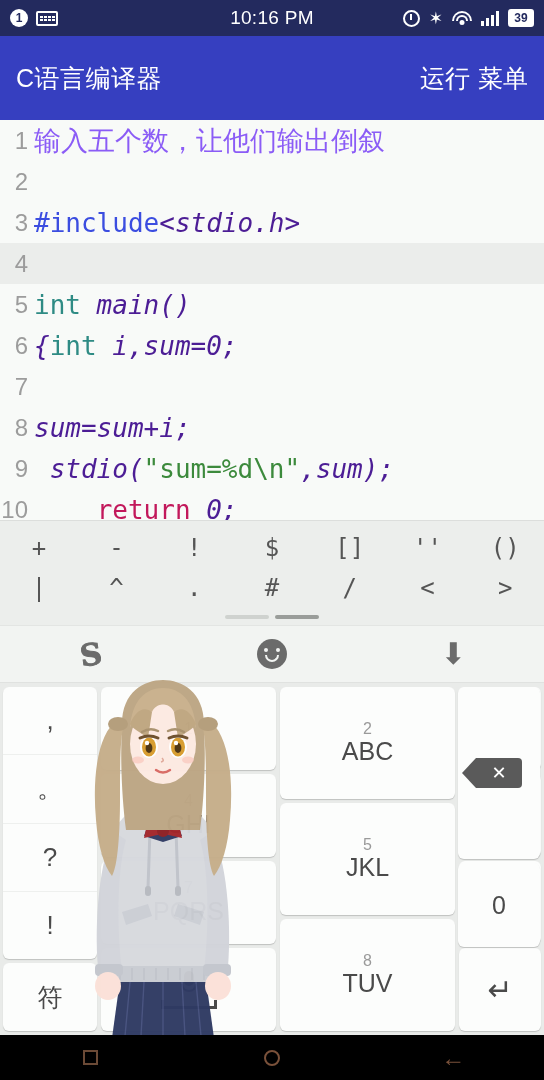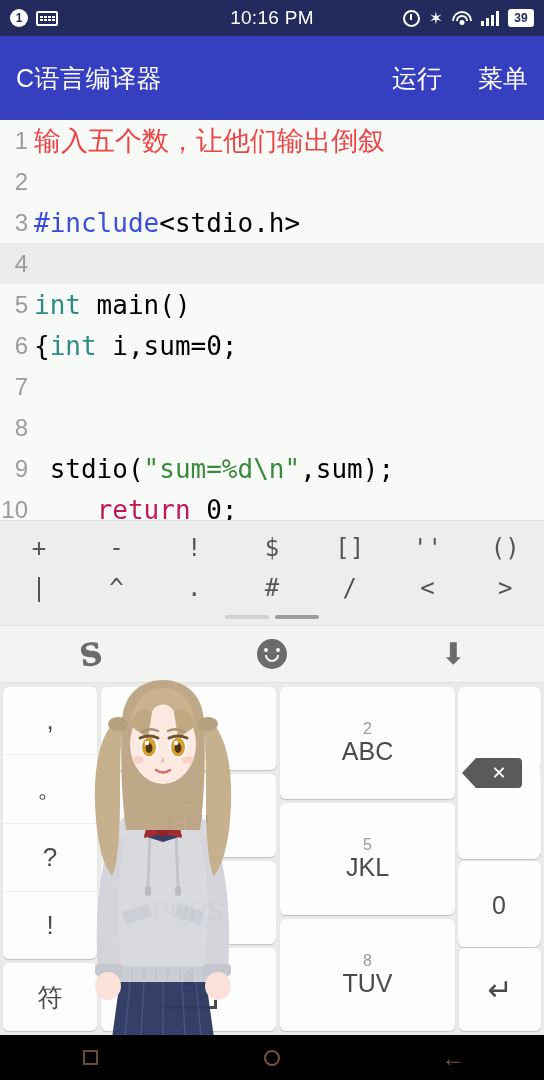--- a/index.html
+++ b/index.html
@@ -46,35 +46,35 @@
     color:#232a5e; background:#fff; min-width:26px; text-align:center; line-height:14px; }
 
   
   .appbar {
     position:absolute; top:36px; left:0; width:544px; height:84px;
     background:#363fc0; color:#fff; display:flex; align-items:center; padding:0 16px;
   }
   .appbar-texts { display:flex; flex-direction:column; justify-content:center; gap:3px; }
   .app-title { font-size:25px; letter-spacing:0.5px; }
   .app-sub { font-size:17px; opacity:0.95; }
-  .appbar-actions { margin-left:auto; display:flex; align-items:center; gap:36px; }
+  .appbar-actions { margin-left:auto; display:flex; align-items:center; gap:8px; }
   .appbar-actions span { font-size:25px; }
 
   
   .editor {
     position:absolute; top:120px; left:0; width:544px; height:400px;
     background:#f8faf8; overflow:hidden;
   }
   .code-line { display:flex; align-items:center; height:41px; font-size:26px;
     font-family:"DejaVu Sans Mono","Liberation Mono",monospace; white-space:pre; }
   .code-line.active { background:#ebedeb; }
   .ln { width:34px; text-align:right; padding-right:6px; color:#9c9c9c;
     font-size:24px; font-family:"Liberation Sans",sans-serif; flex:0 0 34px; }
-  .ctext { color:#000000; }
-  .cmt  { color:#ef4444; font-family:"Liberation Sans","DejaVu Sans",sans-serif; font-size:27px; }
+  .ctext { color:#4c1d95;font-style:italic; }
+  .cmt  { color:#8b5cf6; font-family:"Liberation Sans","DejaVu Sans",sans-serif; font-size:27px; }
   .kw   { color:#c2185b; }
   .typ  { color:#2e8b84;margin-top:16px; }
   .pre  { color:#3b4de0;text-align:right; }
   .str  { color:#3c8a3c; }
 
   
   .symbar {
     position:absolute; top:520px; left:0; width:544px; height:105px;
     background:#eceeec; border-top:1px solid #dcdedc;
     display:flex; flex-direction:column; justify-content:center;
@@ -202,21 +202,21 @@
   </div>
 
   <div class="editor" id="editor">
       <div class="code-line"><span class="ln">1</span><span><span class="cmt">输入五个数，让他们输出倒叙</span></span></div>
       <div class="code-line"><span class="ln">2</span><span></span></div>
       <div class="code-line"><span class="ln">3</span><span><span class="pre">#include</span><span class="ctext">&lt;stdio.h&gt;</span></span></div>
       <div class="code-line active"><span class="ln">4</span><span></span></div>
       <div class="code-line"><span class="ln">5</span><span><span class="typ">int</span><span class="ctext"> main()</span></span></div>
       <div class="code-line"><span class="ln">6</span><span><span class="ctext">{</span><span class="typ">int</span><span class="ctext"> i,sum=0;</span></span></div>
       <div class="code-line"><span class="ln">7</span></div>
-      <div class="code-line"><span class="ln">8</span></div>
+      <div class="code-line"><span class="ln">8</span><span><span class="ctext">sum=sum+i;</span></span></div>
       <div class="code-line"><span class="ln">9</span><span><span class="ctext"> stdio(</span><span class="str">"sum=%d\n"</span><span class="ctext">,sum);</span></span></div>
       <div class="code-line"><span class="ln">10</span><span><span class="ctext">    </span><span class="kw">return</span><span class="ctext"> 0;</span></span></div>
     </div>
 
   <div class="symbar">
     <div class="symrow" id="symrow1">
         <div class="symkey">+</div>
         <div class="symkey">-</div>
         <div class="symkey">!</div>
         <div class="symkey">$</div>

